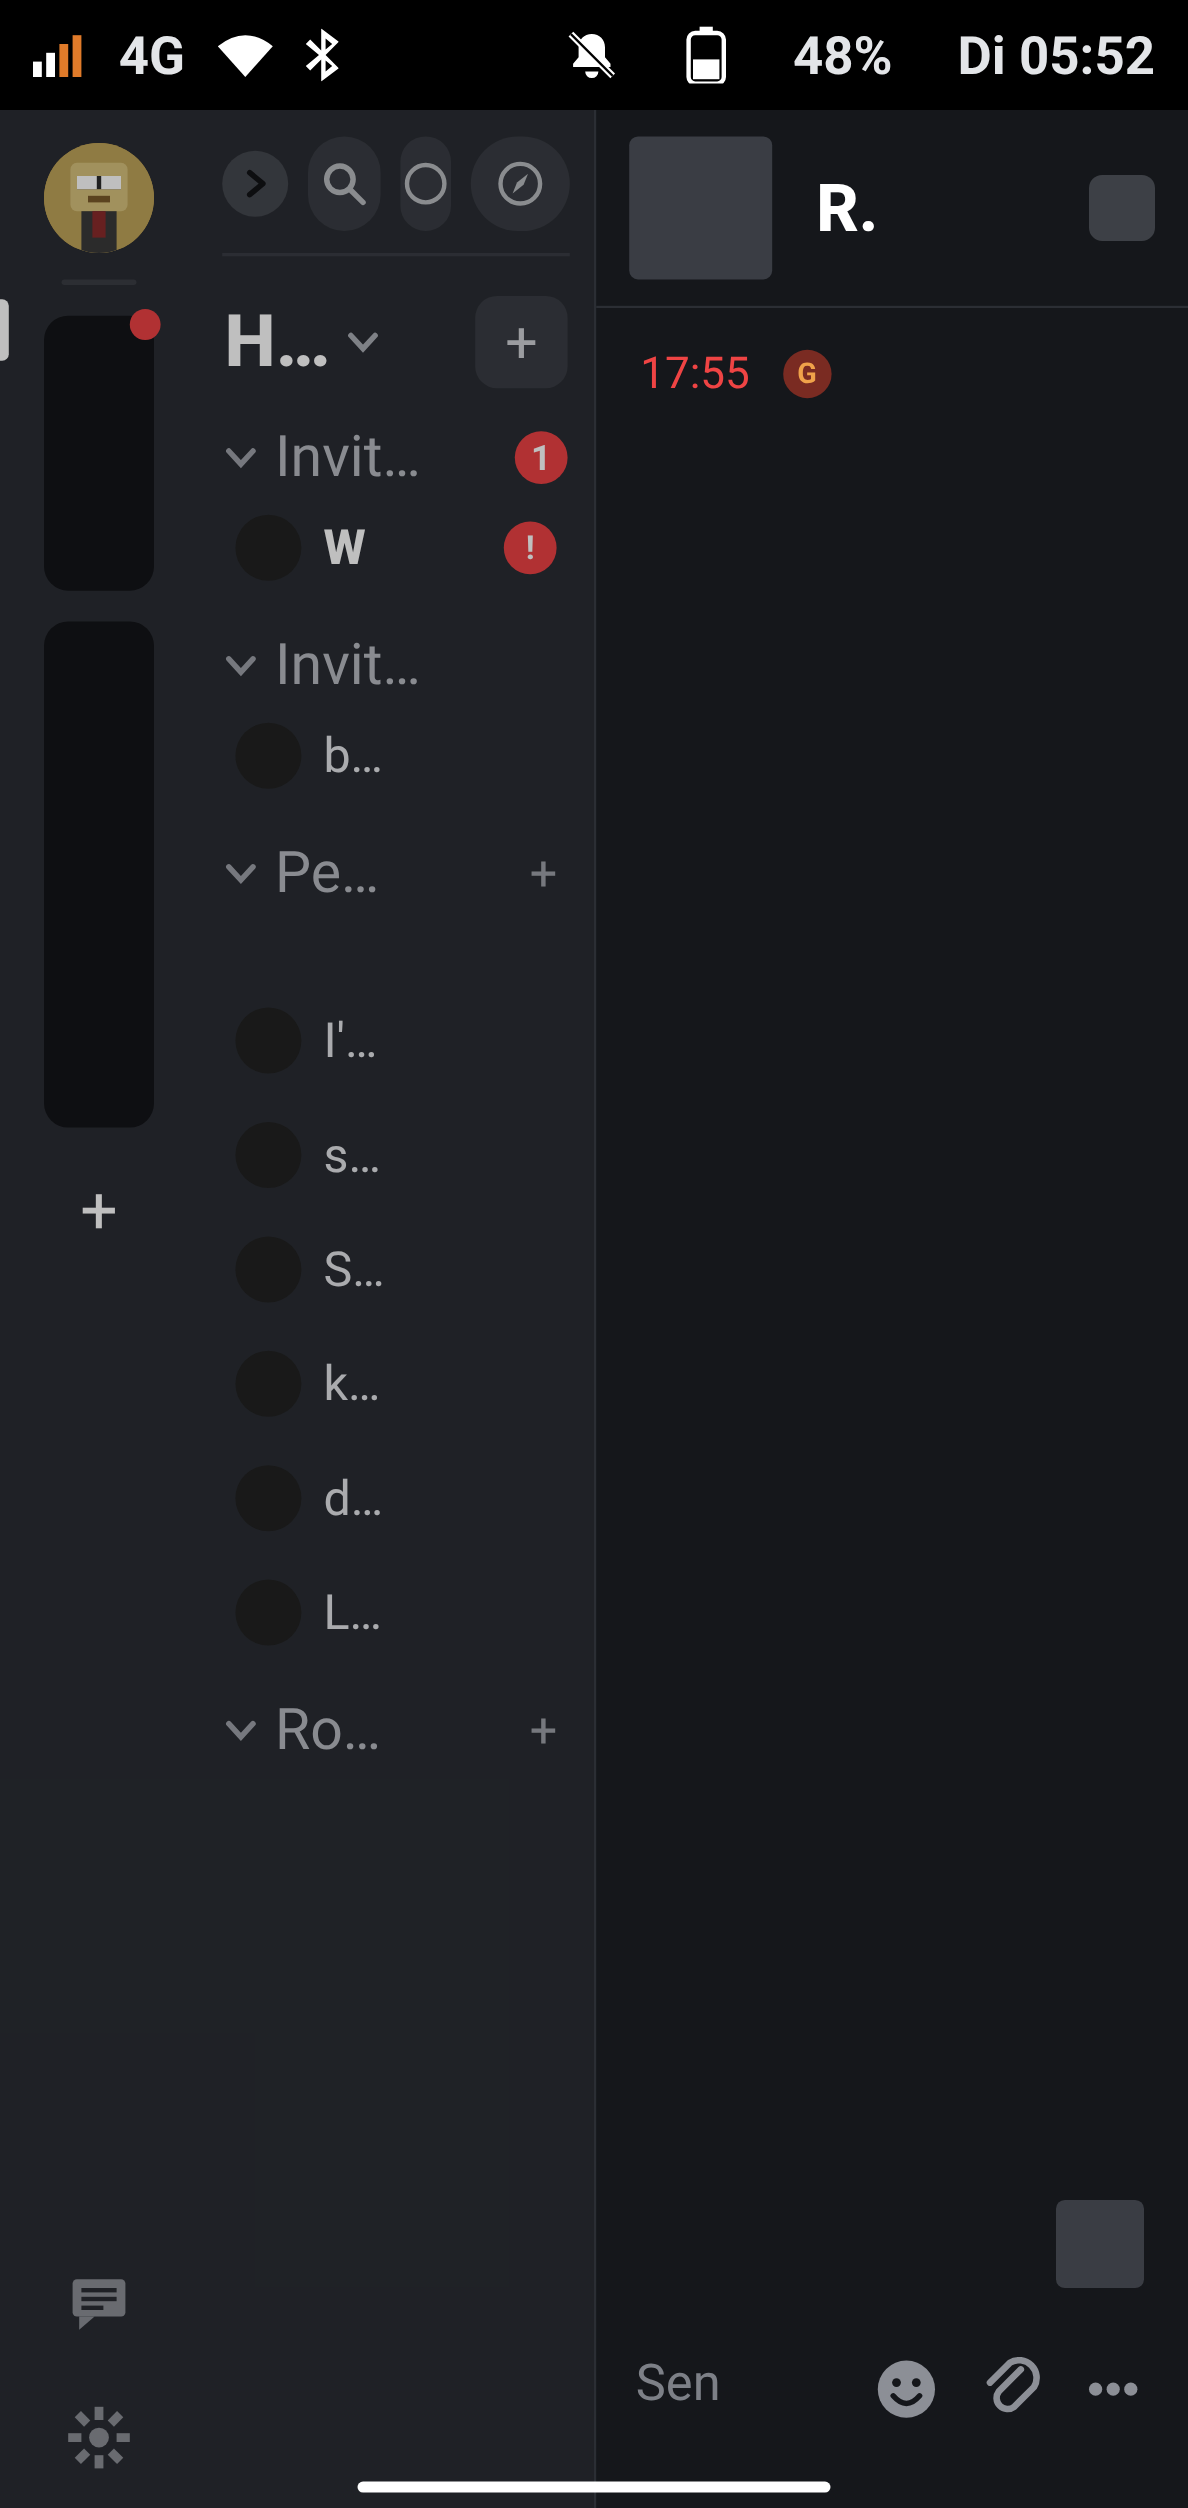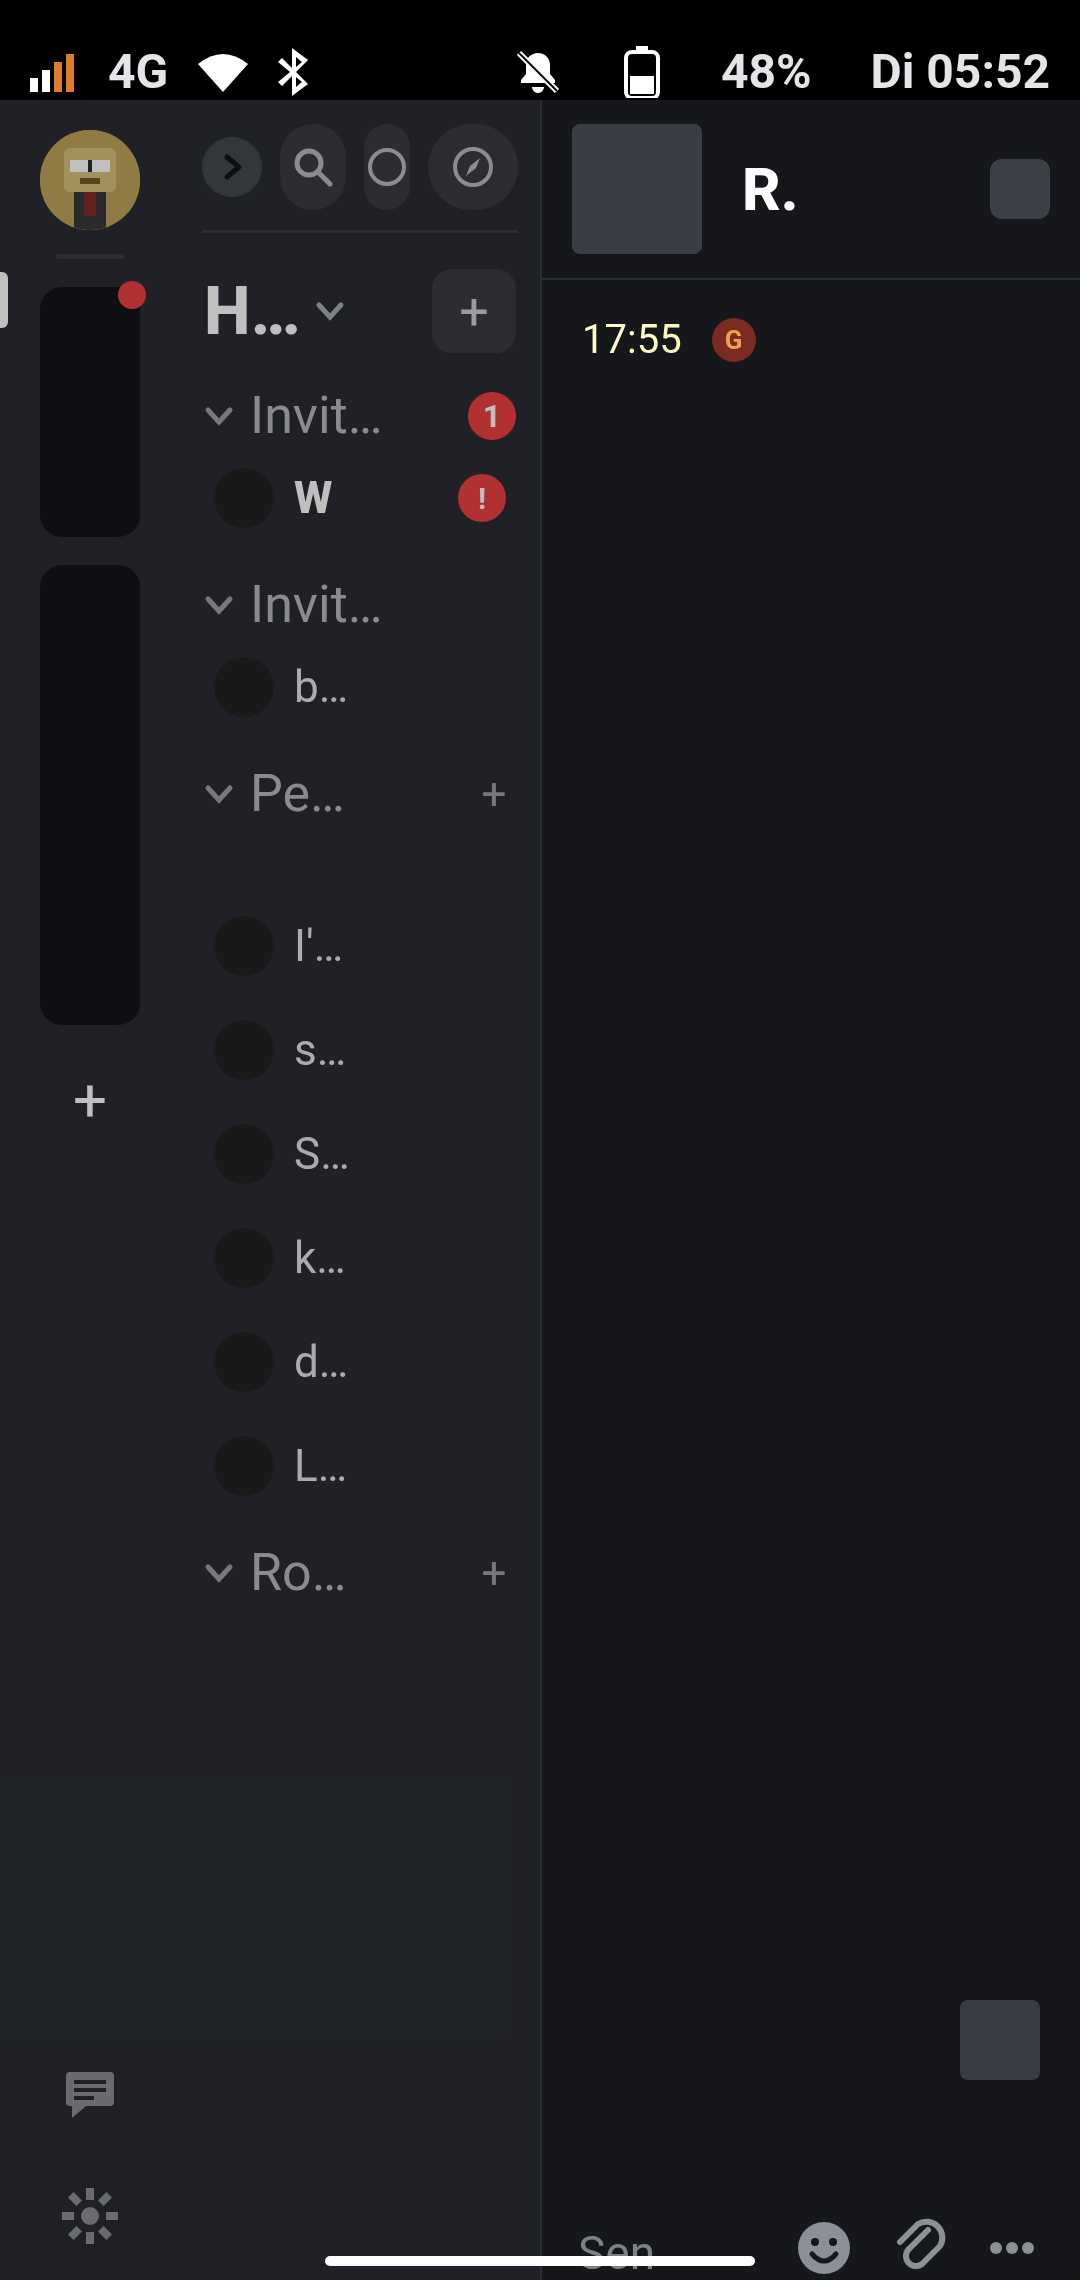--- a/index.html
+++ b/index.html
@@ -1,19 +1,19 @@
 <!DOCTYPE html>
 <html><head>
 <meta charset="utf-8">
 <style>
   * { margin:0; padding:0; box-sizing:border-box; font-family:-apple-system,BlinkMacSystemFont,"Segoe UI",Roboto,sans-serif; }
   body { width:1080px; height:2280px; background:#15171b; color:#e3e5e8; overflow:hidden; position:relative; }
 
   
-  .status-bar { position:absolute; top:0; left:0; right:0; height:100px; background:#000; display:flex; align-items:flex-end; justify-content:space-between; padding:0 30px; font-size:48px; font-weight:700; }
+  .status-bar { position:absolute; top:0; left:0; right:0; height:100px; background:#000; display:flex; align-items:center; justify-content:space-between; padding:0 30px; font-size:48px; font-weight:700; }
   .status-left, .status-right { display:flex; align-items:center; gap:28px; }
   .status-right span { font-weight:700;margin-left:31px; }
   .sig-icon svg, .wifi-icon svg, .bt-icon svg, .mute-icon svg, .batt-icon svg { display:block; }
 
   
   .app { position:absolute; top:100px; left:0; right:0; bottom:0; display:flex; }
   .left-pane { width:540px; background:#2a2d33; position:relative; display:flex; }
   .left-overlay { position:absolute; inset:0; background:rgba(0,0,0,0.25); pointer-events:none; }
 
   
@@ -63,25 +63,25 @@
 
   
   .chat { flex:1; background:#15171b; display:flex; flex-direction:column; border-left:2px solid #2b2e34; }
   .chat-header { height:180px; display:flex; align-items:center; gap:40px; padding:0 30px; border-bottom:2px solid #2b2e34; }
   .chat-av { width:130px; height:130px; background:#3a3d44; border-radius:8px; }
   .chat-title { font-size:60px; font-weight:800; color:#fff; flex:1; }
   .chat-hb { width:60px; height:60px; background:#3d4046; border-radius:12px; }
 
   .chat-body { flex:1; position:relative; }
   .msg-row { display:flex; align-items:center; gap:30px; padding:36px 40px; }
-  .msg-time { font-size:40px; color:#fef9c3; }
+  .msg-time { font-size:40px; color:#ef4444; }
   .msg-badge { width:44px; height:44px; border-radius:50%; background:#7a2b22; color:#f0a24a; font-size:26px; font-weight:700; display:flex; align-items:center; justify-content:center; }
   .scroll-fab { position:absolute; right:40px; bottom:60px; width:80px; height:80px; background:#3a3d44; border-radius:8px; }
 
-  .composer { height:140px; display:flex; align-items:flex-end; gap:30px; padding:0 36px; }
+  .composer { height:140px; display:flex; align-items:flex-start; gap:30px; padding:0 36px; }
   .composer-input { flex:1; font-size:46px; color:#7d8087; white-space:nowrap; overflow:hidden; }
   .comp-icon { width:64px; height:64px; display:flex; align-items:center; justify-content:center; }
   .comp-icon svg { width:60px; height:60px; fill:#8c8f96; }
 
   
   .home-ind { position:absolute; bottom:14px; left:50%; transform:translateX(-50%); width:430px; height:10px; background:#fff; border-radius:6px; }
 </style>
 </head>
 <body>
 

